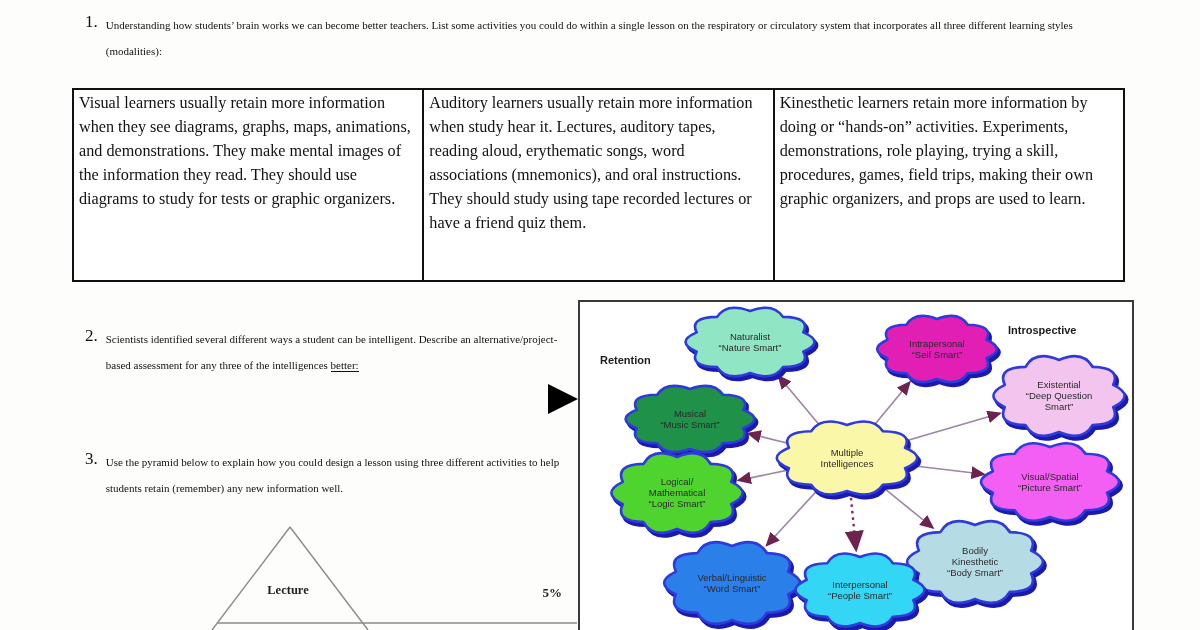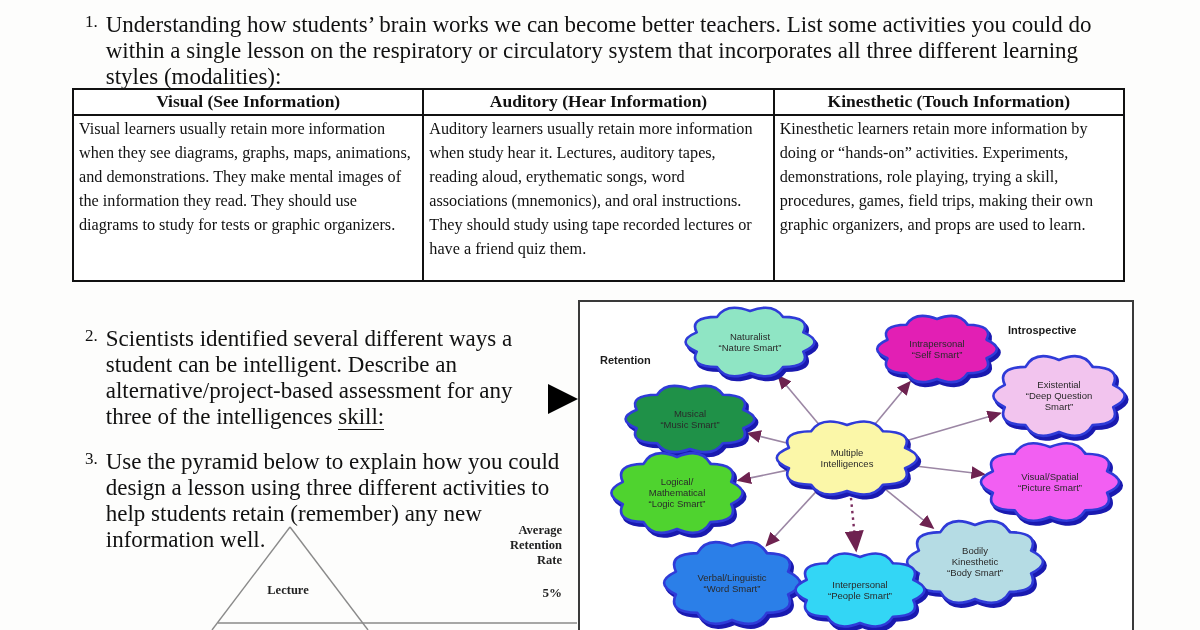--- a/index.html
+++ b/index.html
@@ -2,21 +2,21 @@
 <html><head>
 <meta charset="utf-8">
 <style>
   html,body{margin:0;padding:0;}
   body{
     width:1200px;height:630px;position:relative;overflow:hidden;
     background:#fdfdfc;font-family:"Liberation Serif",serif;color:#111;
   }
   .q{position:absolute;display:flex;}
   .qnum{flex:0 0 auto;padding-right:8px;font-size:17px;}
-  .qtext{font-size:23px;line-height:26px;}
+  .qtext{font-size:11px;line-height:26px;}
   #q1{left:85px;top:12px;width:1040px;}
   #q2{left:85px;top:326px;width:478px;}
   #q3{left:85px;top:449px;width:505px;}
   .uline{border-bottom:1.5px solid #111;}
   
   #pointer-arrow{
     position:absolute;left:548px;top:384px;width:0;height:0;
     border-top:15px solid transparent;border-bottom:15px solid transparent;
     border-left:30px solid #000;
   }
@@ -49,52 +49,46 @@
 </head>
 <body>
 
 <div class="q" id="q1">
   <span class="qnum">1.</span>
   <div class="qtext">Understanding how students’ brain works we can become better teachers.  List some activities you could do within a single lesson on the respiratory or circulatory system that incorporates all three different learning styles (modalities):</div>
 </div>
 
 <table id="ls-table">
   <tbody>
-      <tr>
-    <th>Visual (See Information)</th>
-    <th>Auditory (Hear Information)</th>
-    <th>Kinesthetic (Touch Information)</th>
-  </tr>
   <tr>
     <td>Visual learners usually retain more information when they see diagrams, graphs, maps, animations, and demonstrations.  They make mental images of the information they read. They should use diagrams to study for tests or graphic organizers.</td>
     <td>Auditory learners usually retain more information when study hear it. Lectures, auditory tapes, reading aloud, erythematic songs, word associations (mnemonics), and oral instructions. They should study using tape recorded lectures or have a friend quiz them.</td>
     <td>Kinesthetic learners retain more information by doing or “hands-on” activities.  Experiments, demonstrations, role playing, trying a skill, procedures, games, field trips, making their own graphic organizers, and props are used to learn.</td>
   </tr>
 </tbody>
   </table>
 
 <div class="q" id="q2">
   <span class="qnum">2.</span>
-  <div class="qtext"><span>Scientists identified several different ways a student can be intelligent.  Describe an alternative/project-based assessment for any three of the intelligences </span><span class="uline">skill:</span></div>
+  <div class="qtext"><span>Scientists identified several different ways a student can be intelligent.  Describe an alternative/project-based assessment for any three of the intelligences </span><span class="uline">better:</span></div>
 </div>
 <div id="pointer-arrow"></div>
 
 <div class="q" id="q3">
   <span class="qnum">3.</span>
   <div class="qtext">Use the pyramid below to explain how you could design a lesson using three different activities to help students retain (remember) any new information well.</div>
 </div>
 
 <div id="pyramid-wrap">
   <svg id="pyramid-svg" width="480" height="110" viewBox="0 0 480 110">
     <line x1="190" y1="7" x2="112" y2="110" stroke="#8a8a8a" stroke-width="1.4"></line>
     <line x1="190" y1="7" x2="268" y2="110" stroke="#8a8a8a" stroke-width="1.4"></line>
     <line x1="118" y1="103" x2="477" y2="103" stroke="#8a8a8a" stroke-width="1.6"></line>
   </svg>
   <div class="pyr-label" id="lecture-label">Lecture</div>
-  <div class="pyr-label" id="avg-label">Average Retention Rate</div>
   <div class="pyr-label" id="rate1-label">5%</div>
 </div>
 
 <div id="mi-diagram">
   <svg id="mi-svg" width="552" height="330" viewBox="0 0 552 330">
       <defs>
         <marker id="ah" markerWidth="10" markerHeight="8" refX="8" refY="4" orient="auto">
           <path d="M0,0 L9,4 L0,8 Z" fill="#6e2250"></path>
         </marker>
       </defs>

